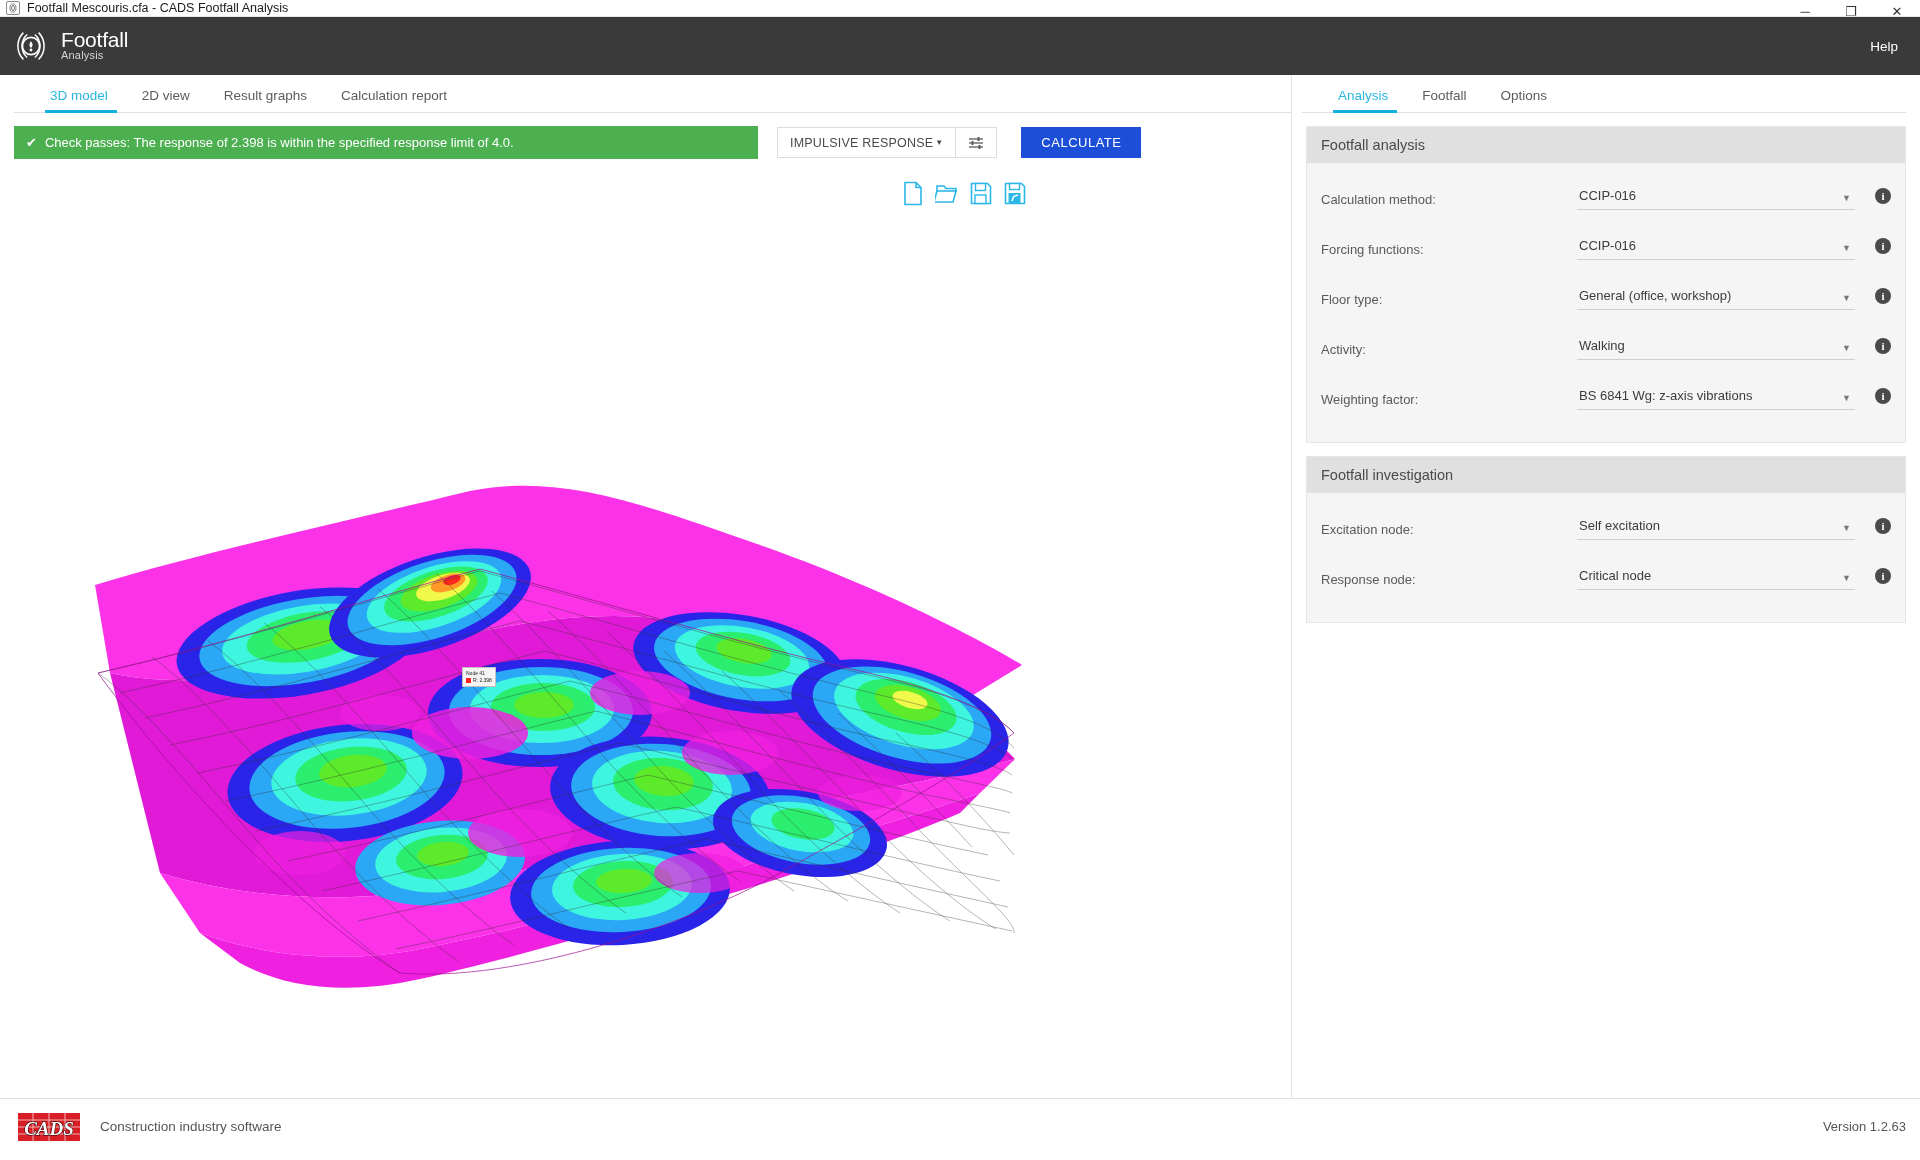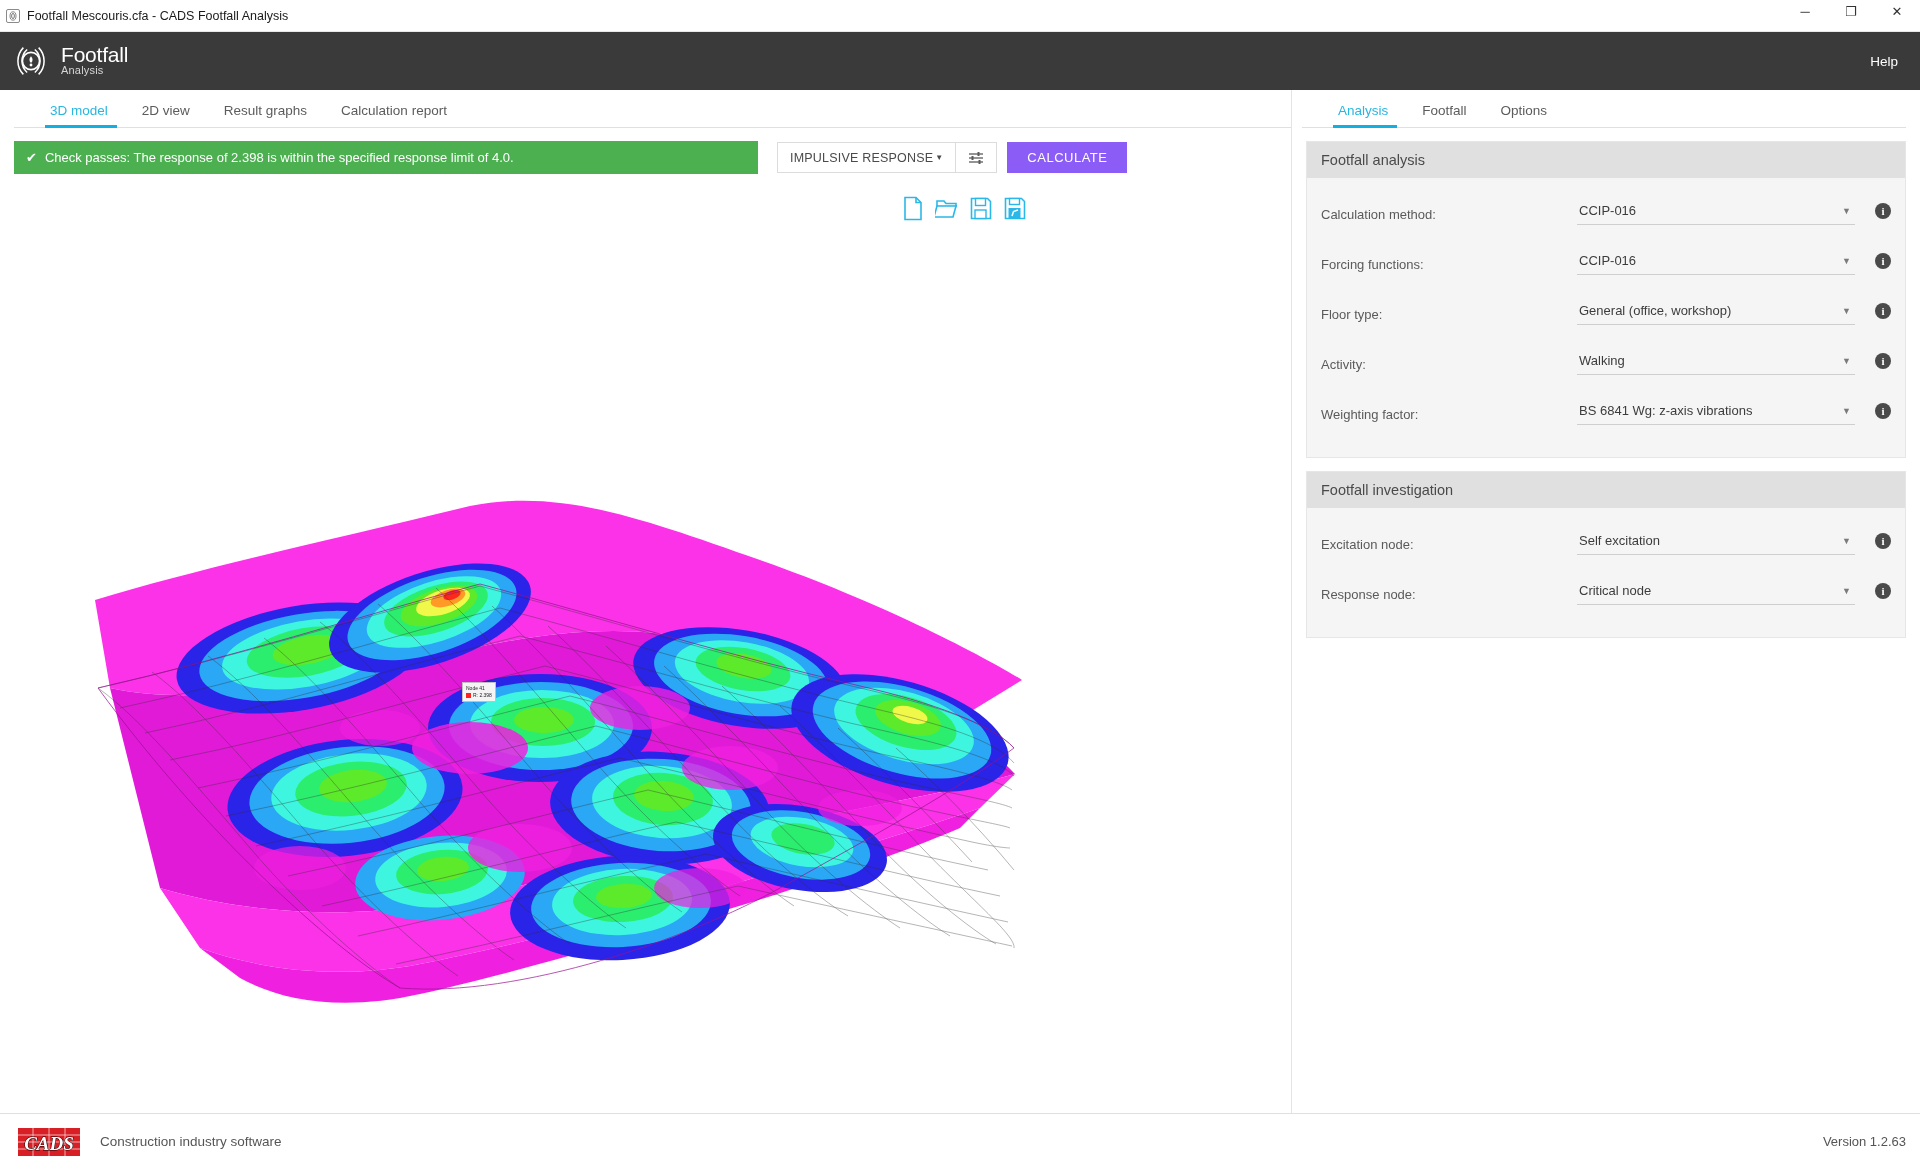--- a/index.html
+++ b/index.html
@@ -5,21 +5,21 @@
   * { box-sizing: border-box; margin: 0; padding: 0; }
   html, body {
     width: 1920px; height: 1160px;
     font-family: "Liberation Sans", sans-serif;
     background: #ffffff;
     overflow: hidden;
   }
 
   
   .titlebar {
-    height: 32px;
+    height: 17px;
     background: #ffffff;
     border-bottom: 1px solid #e8e8e8;
     display: flex;
     align-items: center;
     padding-left: 6px;
     position: relative;
   }
   .titlebar-icon {
     width: 14px; height: 14px;
     border: 1px solid #8a8a8a;
@@ -169,27 +169,27 @@
   }
   .resp-caret { font-size: 8px; margin-left: 2px; }
   .filter-btn {
     background: #ffffff;
     border: 1px solid #dcdcdc;
     width: 42px;
     display: flex; align-items: center; justify-content: center;
     cursor: pointer;
   }
   .calc-btn {
-    background: #8b5cf6;
+    background: #1d4ed8;
     color: #ffffff;
     border: none;
     font-size: 13px;
     letter-spacing: 0.5px;
     padding: 0 20px;
-    margin-left: 10px;
+    margin-left: 24px;
     cursor: pointer;
     font-family: "Liberation Sans", sans-serif;
     height: 31px;
     text-align: center;
   }
 
   
   .viewport {
     position: absolute;
     left: 0; top: 98px; right: 0; bottom: 0;
@@ -268,21 +268,21 @@
   .field-label {
     width: 256px;
     font-size: 13px;
     color: #5a5a5a;
     flex: none;
   }
   .field-ctl {
     flex: 1;
     border-bottom: 1px solid #cfcfcf;
     display: flex;
-    align-items: center;
+    align-items: flex-end;
     padding: 0 2px 6px 2px;
     cursor: pointer;
     min-width: 0;
   }
   .field-val {
     font-size: 13px;
     color: #3c3c3c;
     flex: 1;
     white-space: nowrap;
     overflow: hidden;

